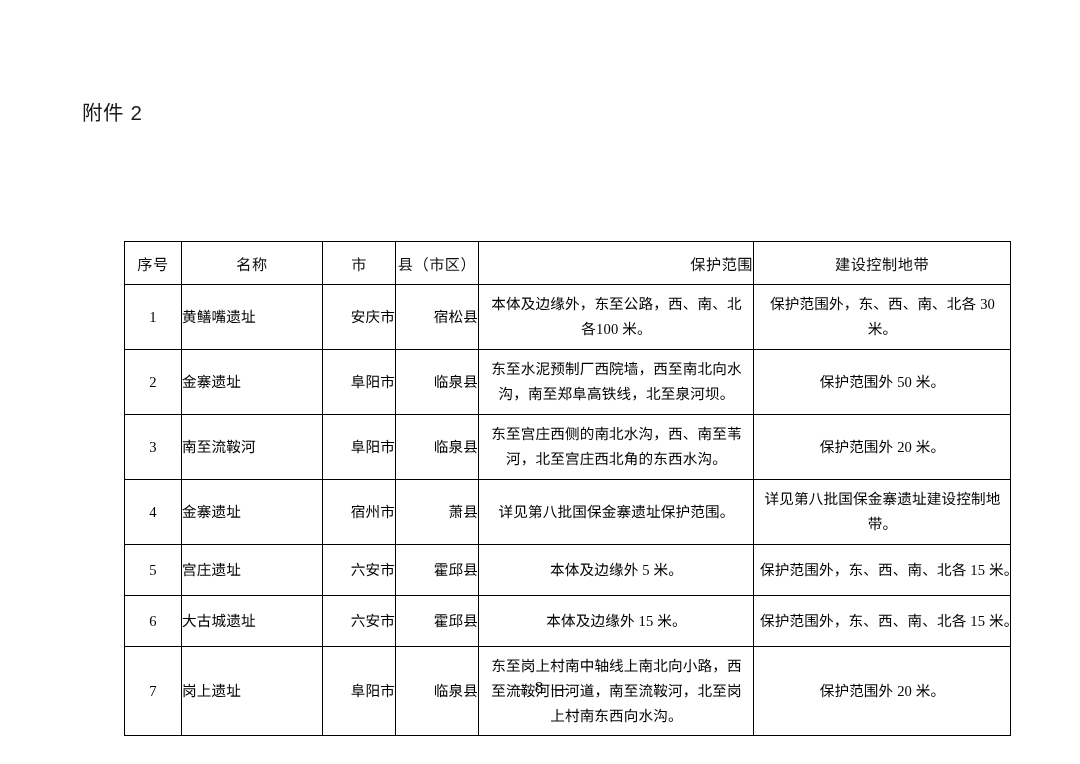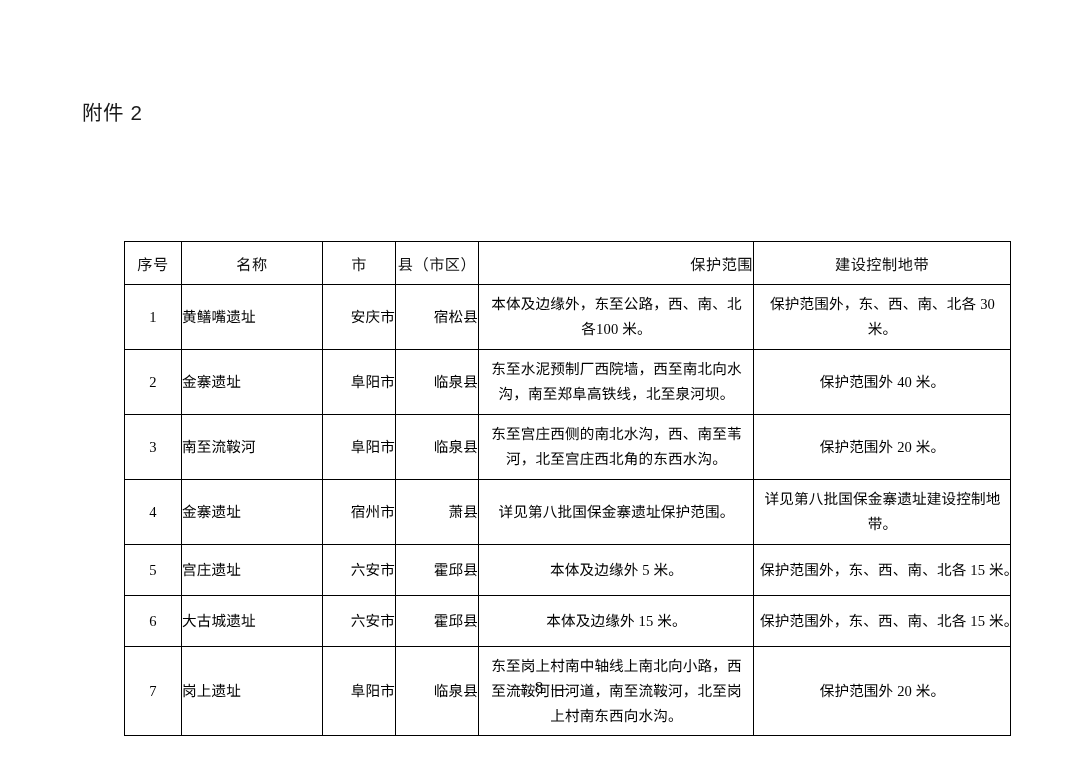--- a/index.html
+++ b/index.html
@@ -170,21 +170,21 @@
           <td class="c-scope">本体及边缘外，东至公路，西、南、北各100 米。</td>
           <td class="c-ctrl">保护范围外，东、西、南、北各 30 米。</td>
         </tr>
 
         <tr class="r-tall">
           <td class="c-idx">2</td>
           <td class="c-name">金寨遗址</td>
           <td class="c-city">阜阳市</td>
           <td class="c-county">临泉县</td>
           <td class="c-scope">东至水泥预制厂西院墙，西至南北向水沟，南至郑阜高铁线，北至泉河坝。</td>
-          <td class="c-ctrl">保护范围外 40 米。</td>
+          <td class="c-ctrl">保护范围外 50 米。</td>
         </tr>
 
         <tr class="r-tall">
           <td class="c-idx">3</td>
           <td class="c-name">南至流鞍河</td>
           <td class="c-city">阜阳市</td>
           <td class="c-county">临泉县</td>
           <td class="c-scope">东至宫庄西侧的南北水沟，西、南至苇河，北至宫庄西北角的东西水沟。</td>
           <td class="c-ctrl">保护范围外 20 米。</td>
         </tr>

